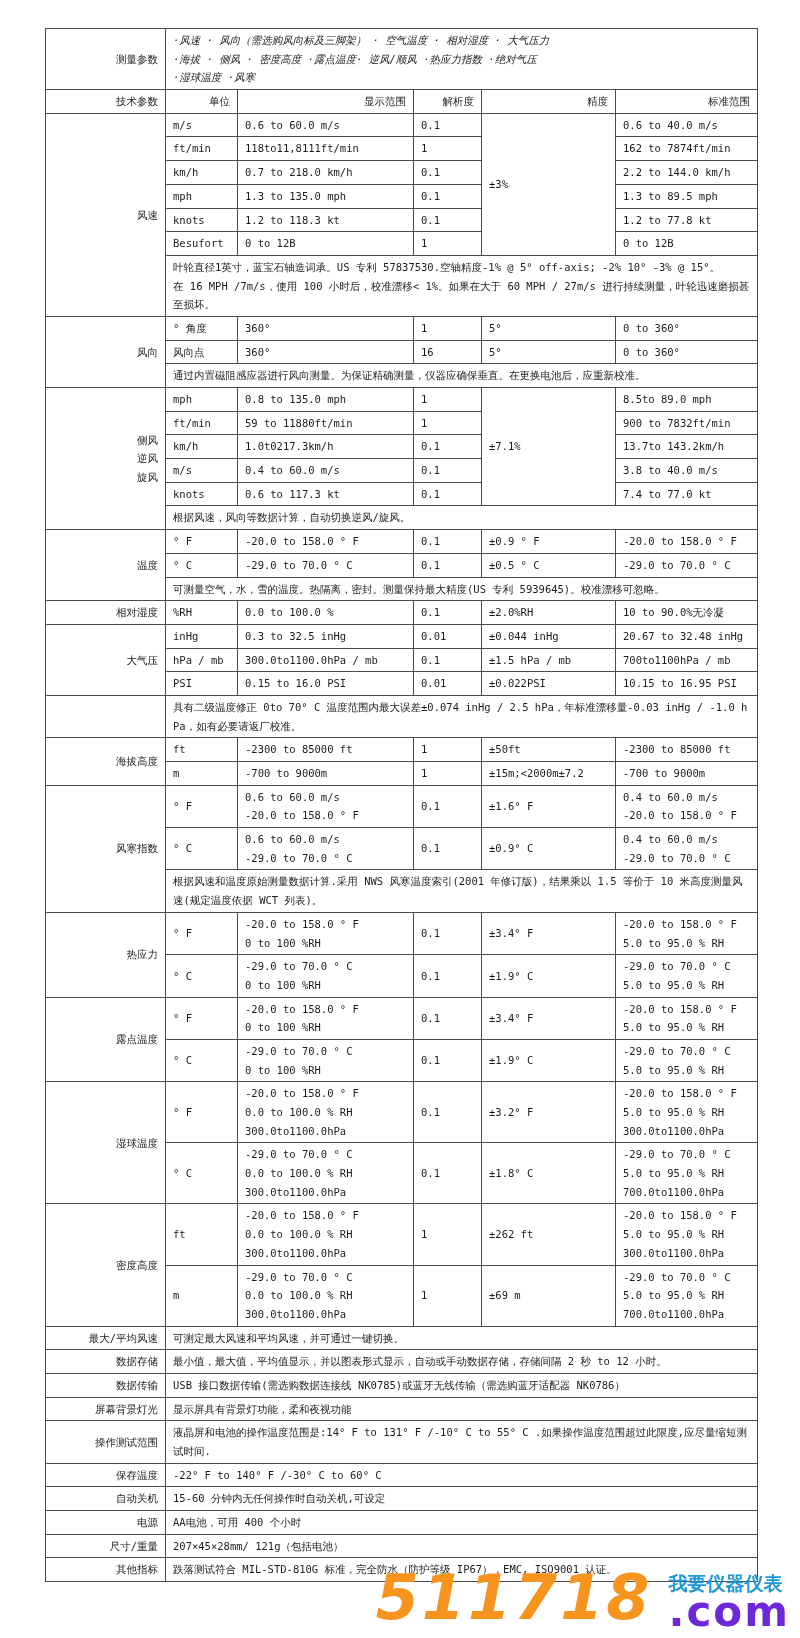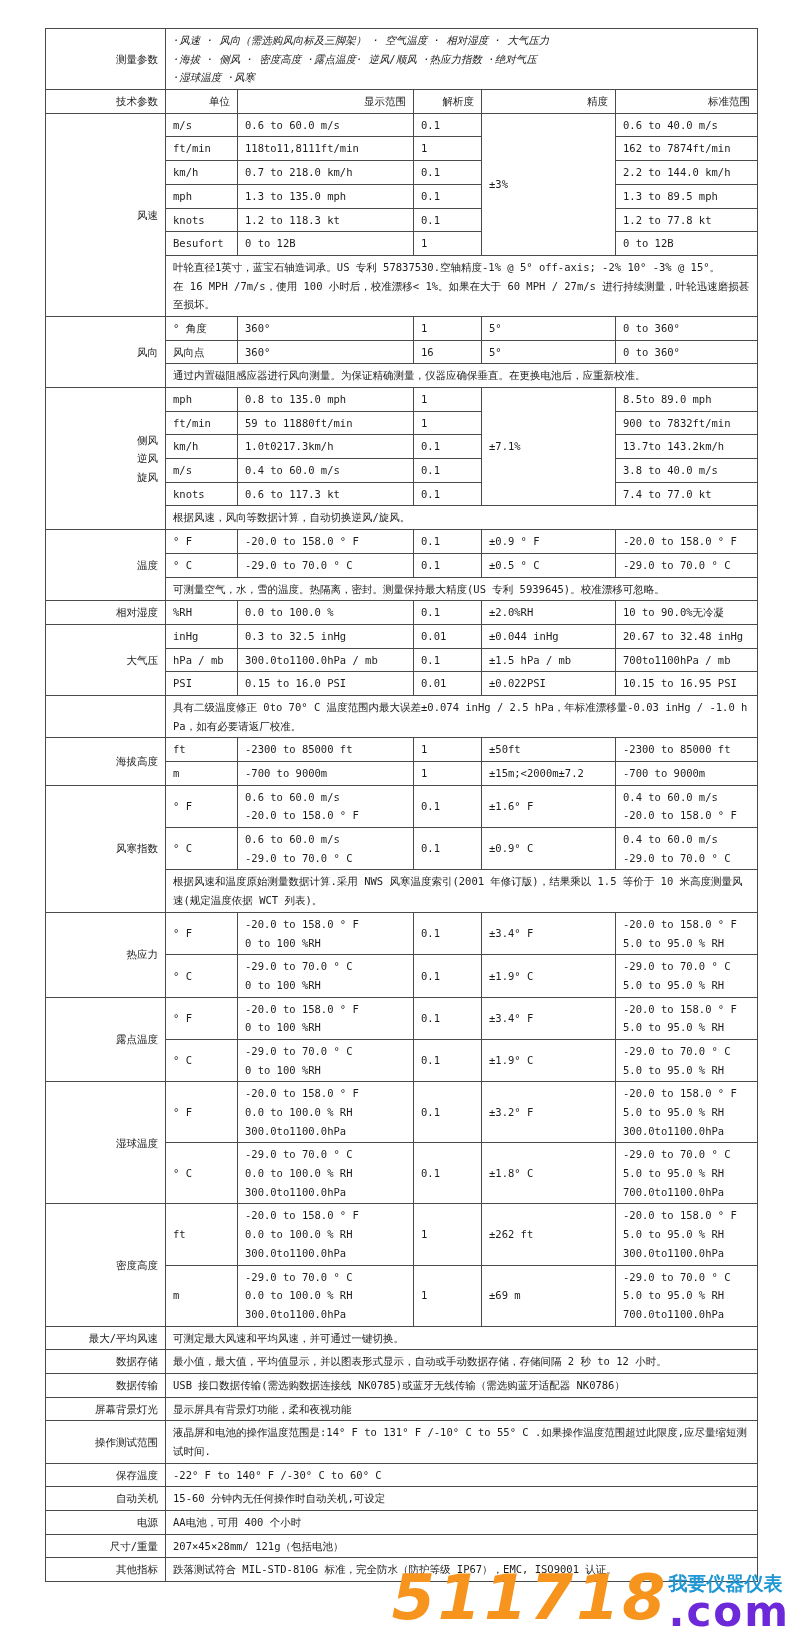--- a/index.html
+++ b/index.html
@@ -36,21 +36,21 @@
     position:absolute;
     right:10px;bottom:8px;
     display:flex;align-items:flex-start;
     user-select:none;
   }
   .logo-number{
     font-family:"DejaVu Sans",sans-serif;
     font-size:62px;font-weight:bold;font-style:italic;
     letter-spacing:3px;line-height:0.82;
   }
-  .logo-right{display:flex;flex-direction:column;align-items:flex-start;margin-left:0;}
+  .logo-right{display:flex;flex-direction:column;align-items:flex-start;margin-left:16px;}
   .logo-tagline{
     font-family:"DejaVu Sans",sans-serif;
     font-size:19px;font-weight:bold;line-height:1.1;
   }
   .logo-tld{
     font-family:"DejaVu Sans",sans-serif;
     font-size:42px;font-weight:bold;line-height:0.85;letter-spacing:2px;
   }
 </style>
 </head>

